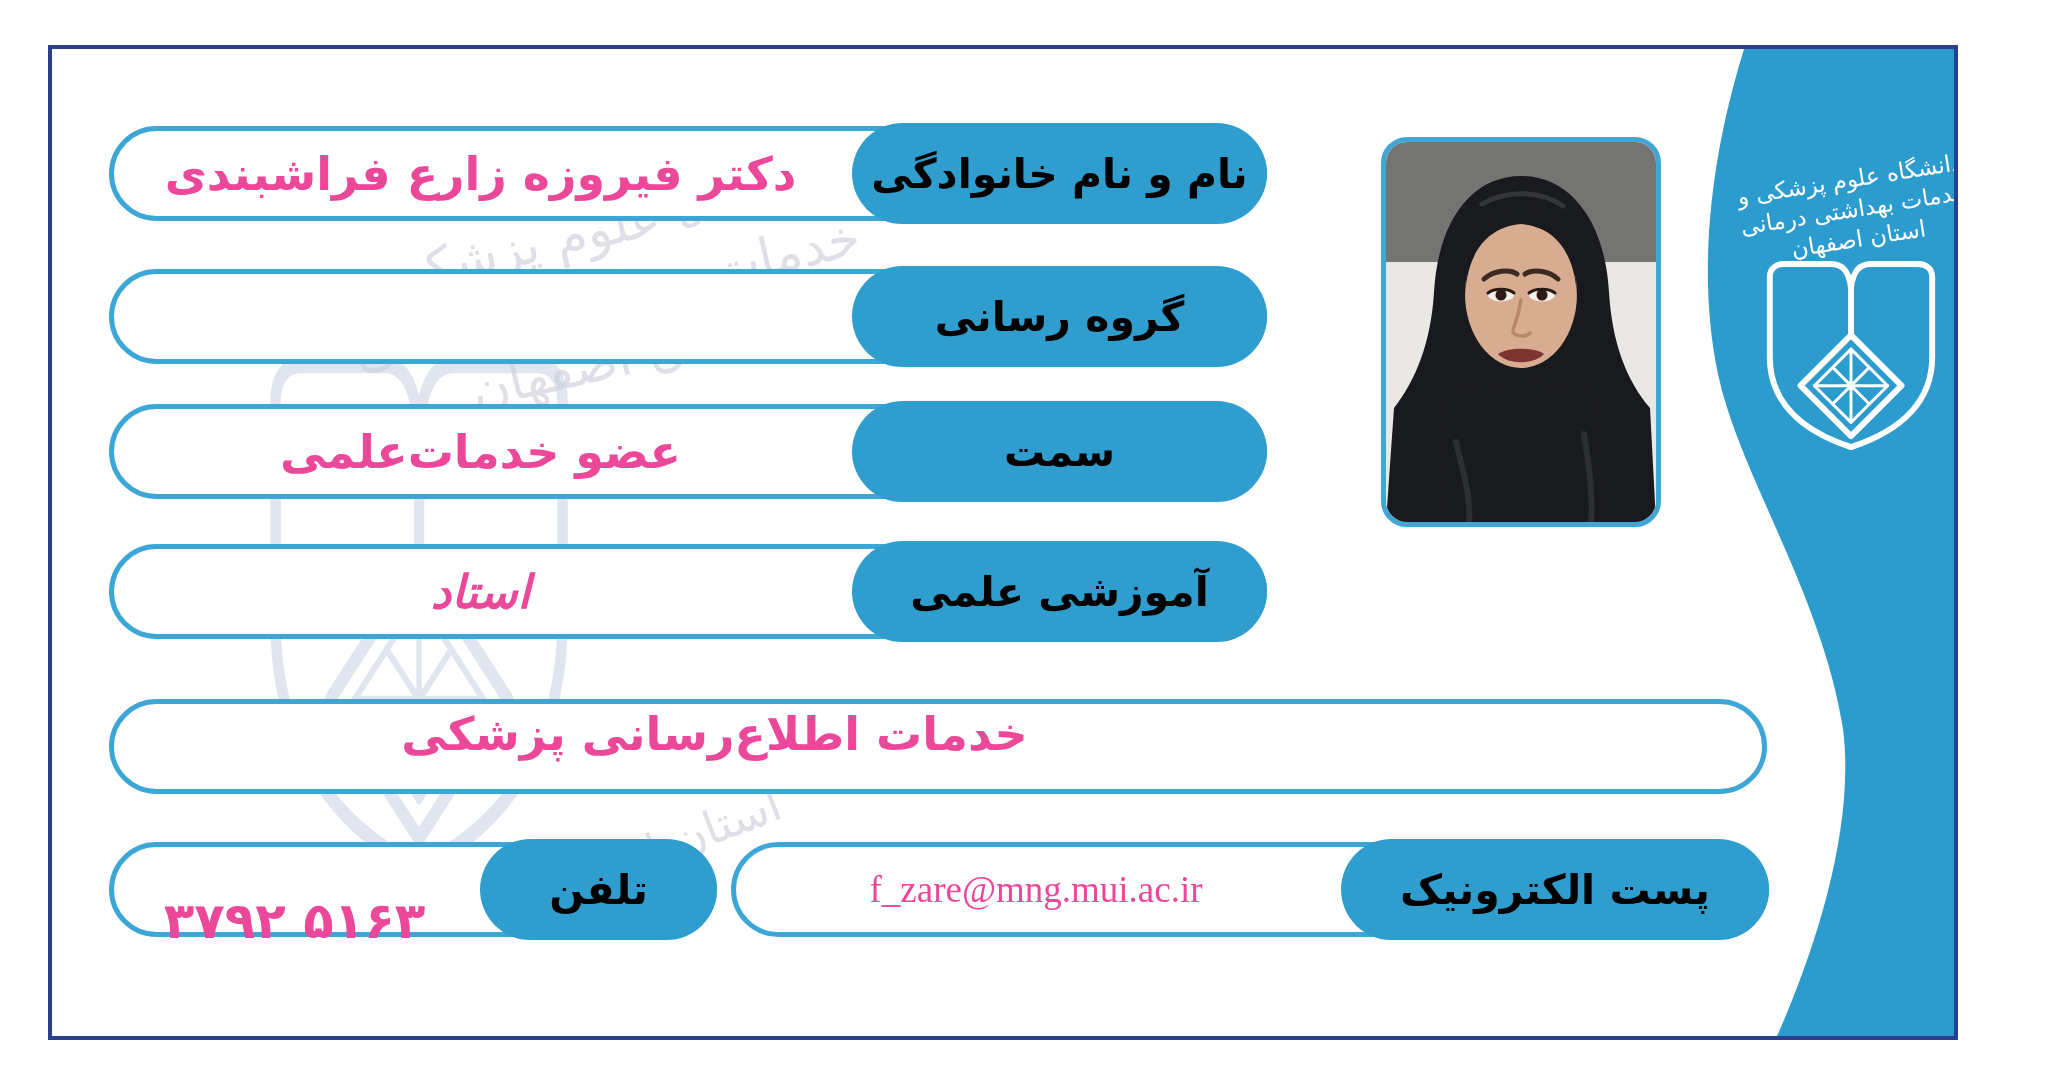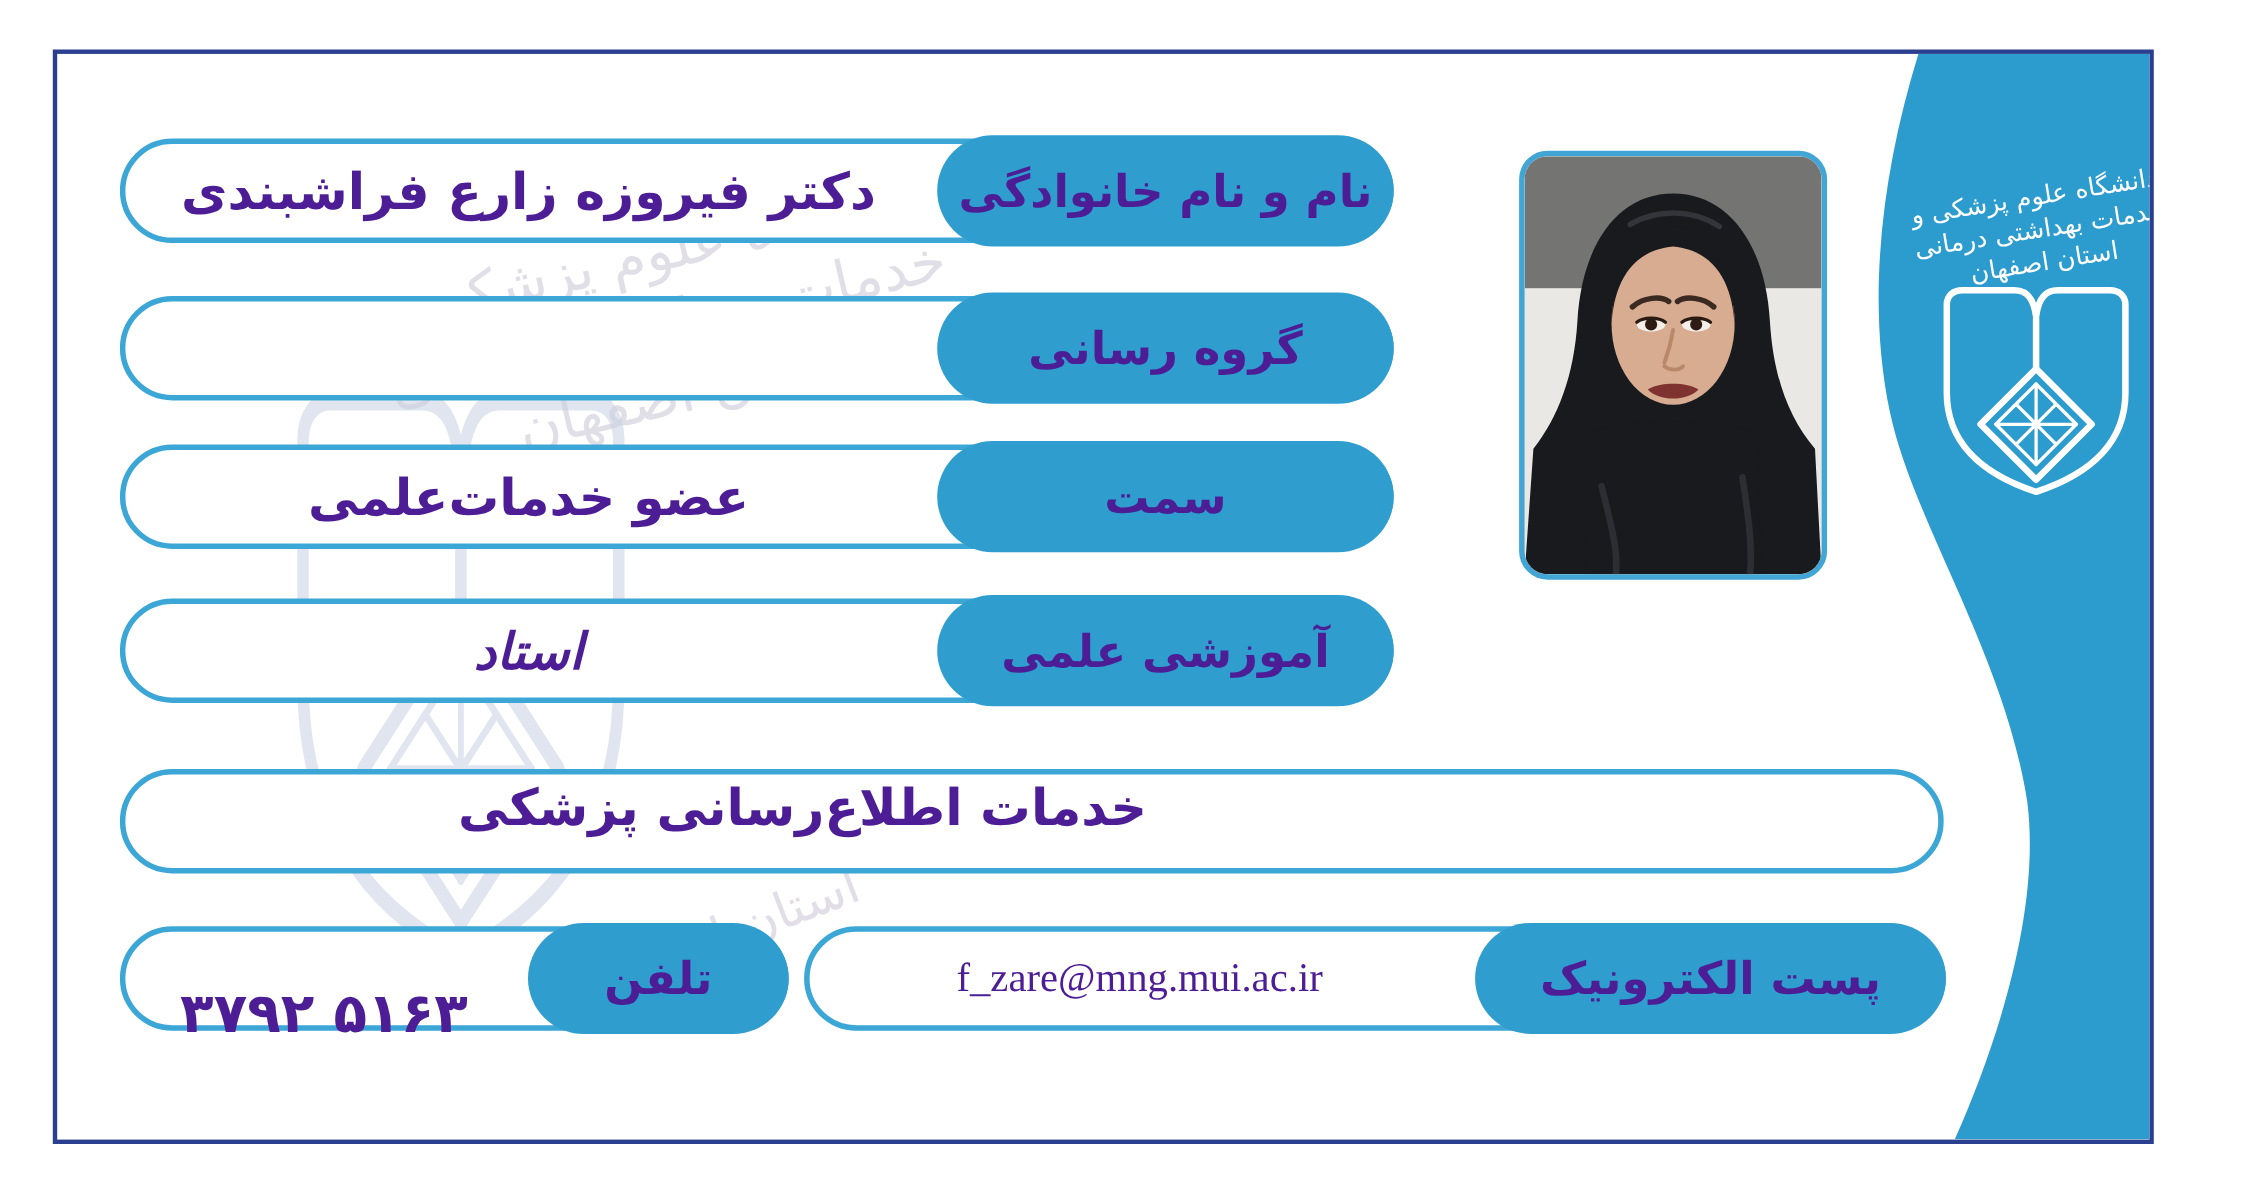--- a/index.html
+++ b/index.html
@@ -17,23 +17,23 @@
   .photo{position:absolute;left:1329px;top:88px;width:270px;height:380px;border:5px solid #41A6D6;
          border-radius:26px;overflow:hidden;background:#e9e8e4;z-index:2;}
   .photo svg{display:block;}
   
   .logo-emblem{position:absolute;left:1700px;top:200px;width:198px;height:215px;z-index:2;}
   .logo-text{position:absolute;left:1652px;top:116px;width:300px;transform:rotate(-9deg);
              color:#ffffff;font-size:23px;line-height:1.3;text-align:center;z-index:2;}
   .logo-text span{display:block;}
   
   .pill{position:absolute;background:#ffffff;border:5px solid #3CA7D7;border-radius:50px;box-sizing:border-box;z-index:2;}
-  .flabel{position:absolute;background:#2F9ECF;border-radius:51px;color:#4c1d95;display:flex;align-items:center;
+  .flabel{position:absolute;background:#2F9ECF;border-radius:51px;color:#000000;display:flex;align-items:center;
           justify-content:center;font-weight:bold;font-size:41px;z-index:3;white-space:nowrap;}
-  .fvalue{position:absolute;color:#4c1d95;font-weight:bold;font-size:46px;display:flex;align-items:center;
+  .fvalue{position:absolute;color:#ec4899;font-weight:bold;font-size:46px;display:flex;align-items:center;
           justify-content:center;z-index:3;white-space:nowrap;text-align:right;}
   .serif{font-family:"Liberation Serif","DejaVu Serif",serif;font-weight:normal;font-size:37px;}
   .phone{font-size:50px;letter-spacing:2px;}
   
   .p1{left:57px;top:77px;width:1158px;height:95px;}
   .p2{left:57px;top:220px;width:1158px;height:95px;}
   .p3{left:57px;top:355px;width:1158px;height:95px;}
   .p4{left:57px;top:495px;width:1158px;height:95px;}
   .p5{left:57px;top:650px;width:1658px;height:95px;}
   .p6a{left:57px;top:793px;width:608px;height:95px;}
@@ -42,21 +42,21 @@
   .l2{left:800px;top:217px;width:415px;height:101px;}
   .l3{left:800px;top:352px;width:415px;height:101px;}
   .l4{left:800px;top:492px;width:415px;height:101px;}
   .l5{left:1282px;top:647px;width:433px;height:101px;}
   .l6a{left:428px;top:790px;width:237px;height:101px;}
   .l6b{left:1289px;top:790px;width:428px;height:101px;}
   .v1{left:57px;top:77px;width:743px;height:95px;}
   .v2{left:57px;top:220px;width:743px;height:95px;}
   .v3{left:57px;top:355px;width:743px;height:95px;}
   .v4{left:57px;top:495px;width:743px;height:95px;font-style:italic;}
-  .v5{left:65px;top:650px;width:1225px;height:69px;}
+  .v5{left:50px;top:650px;width:1225px;height:69px;}
   .v6a{left:57px;top:793px;width:371px;height:95px;margin-top:31px;}
   .v6b{left:679px;top:793px;width:610px;height:95px;}
 </style>
 </head>
 <body>
 
 <svg width="0" height="0" style="position:absolute">
   <defs>
     <symbol id="emblem-shape" viewBox="0 0 200 215">
       <g fill="none" stroke-linecap="round" stroke-linejoin="round">

